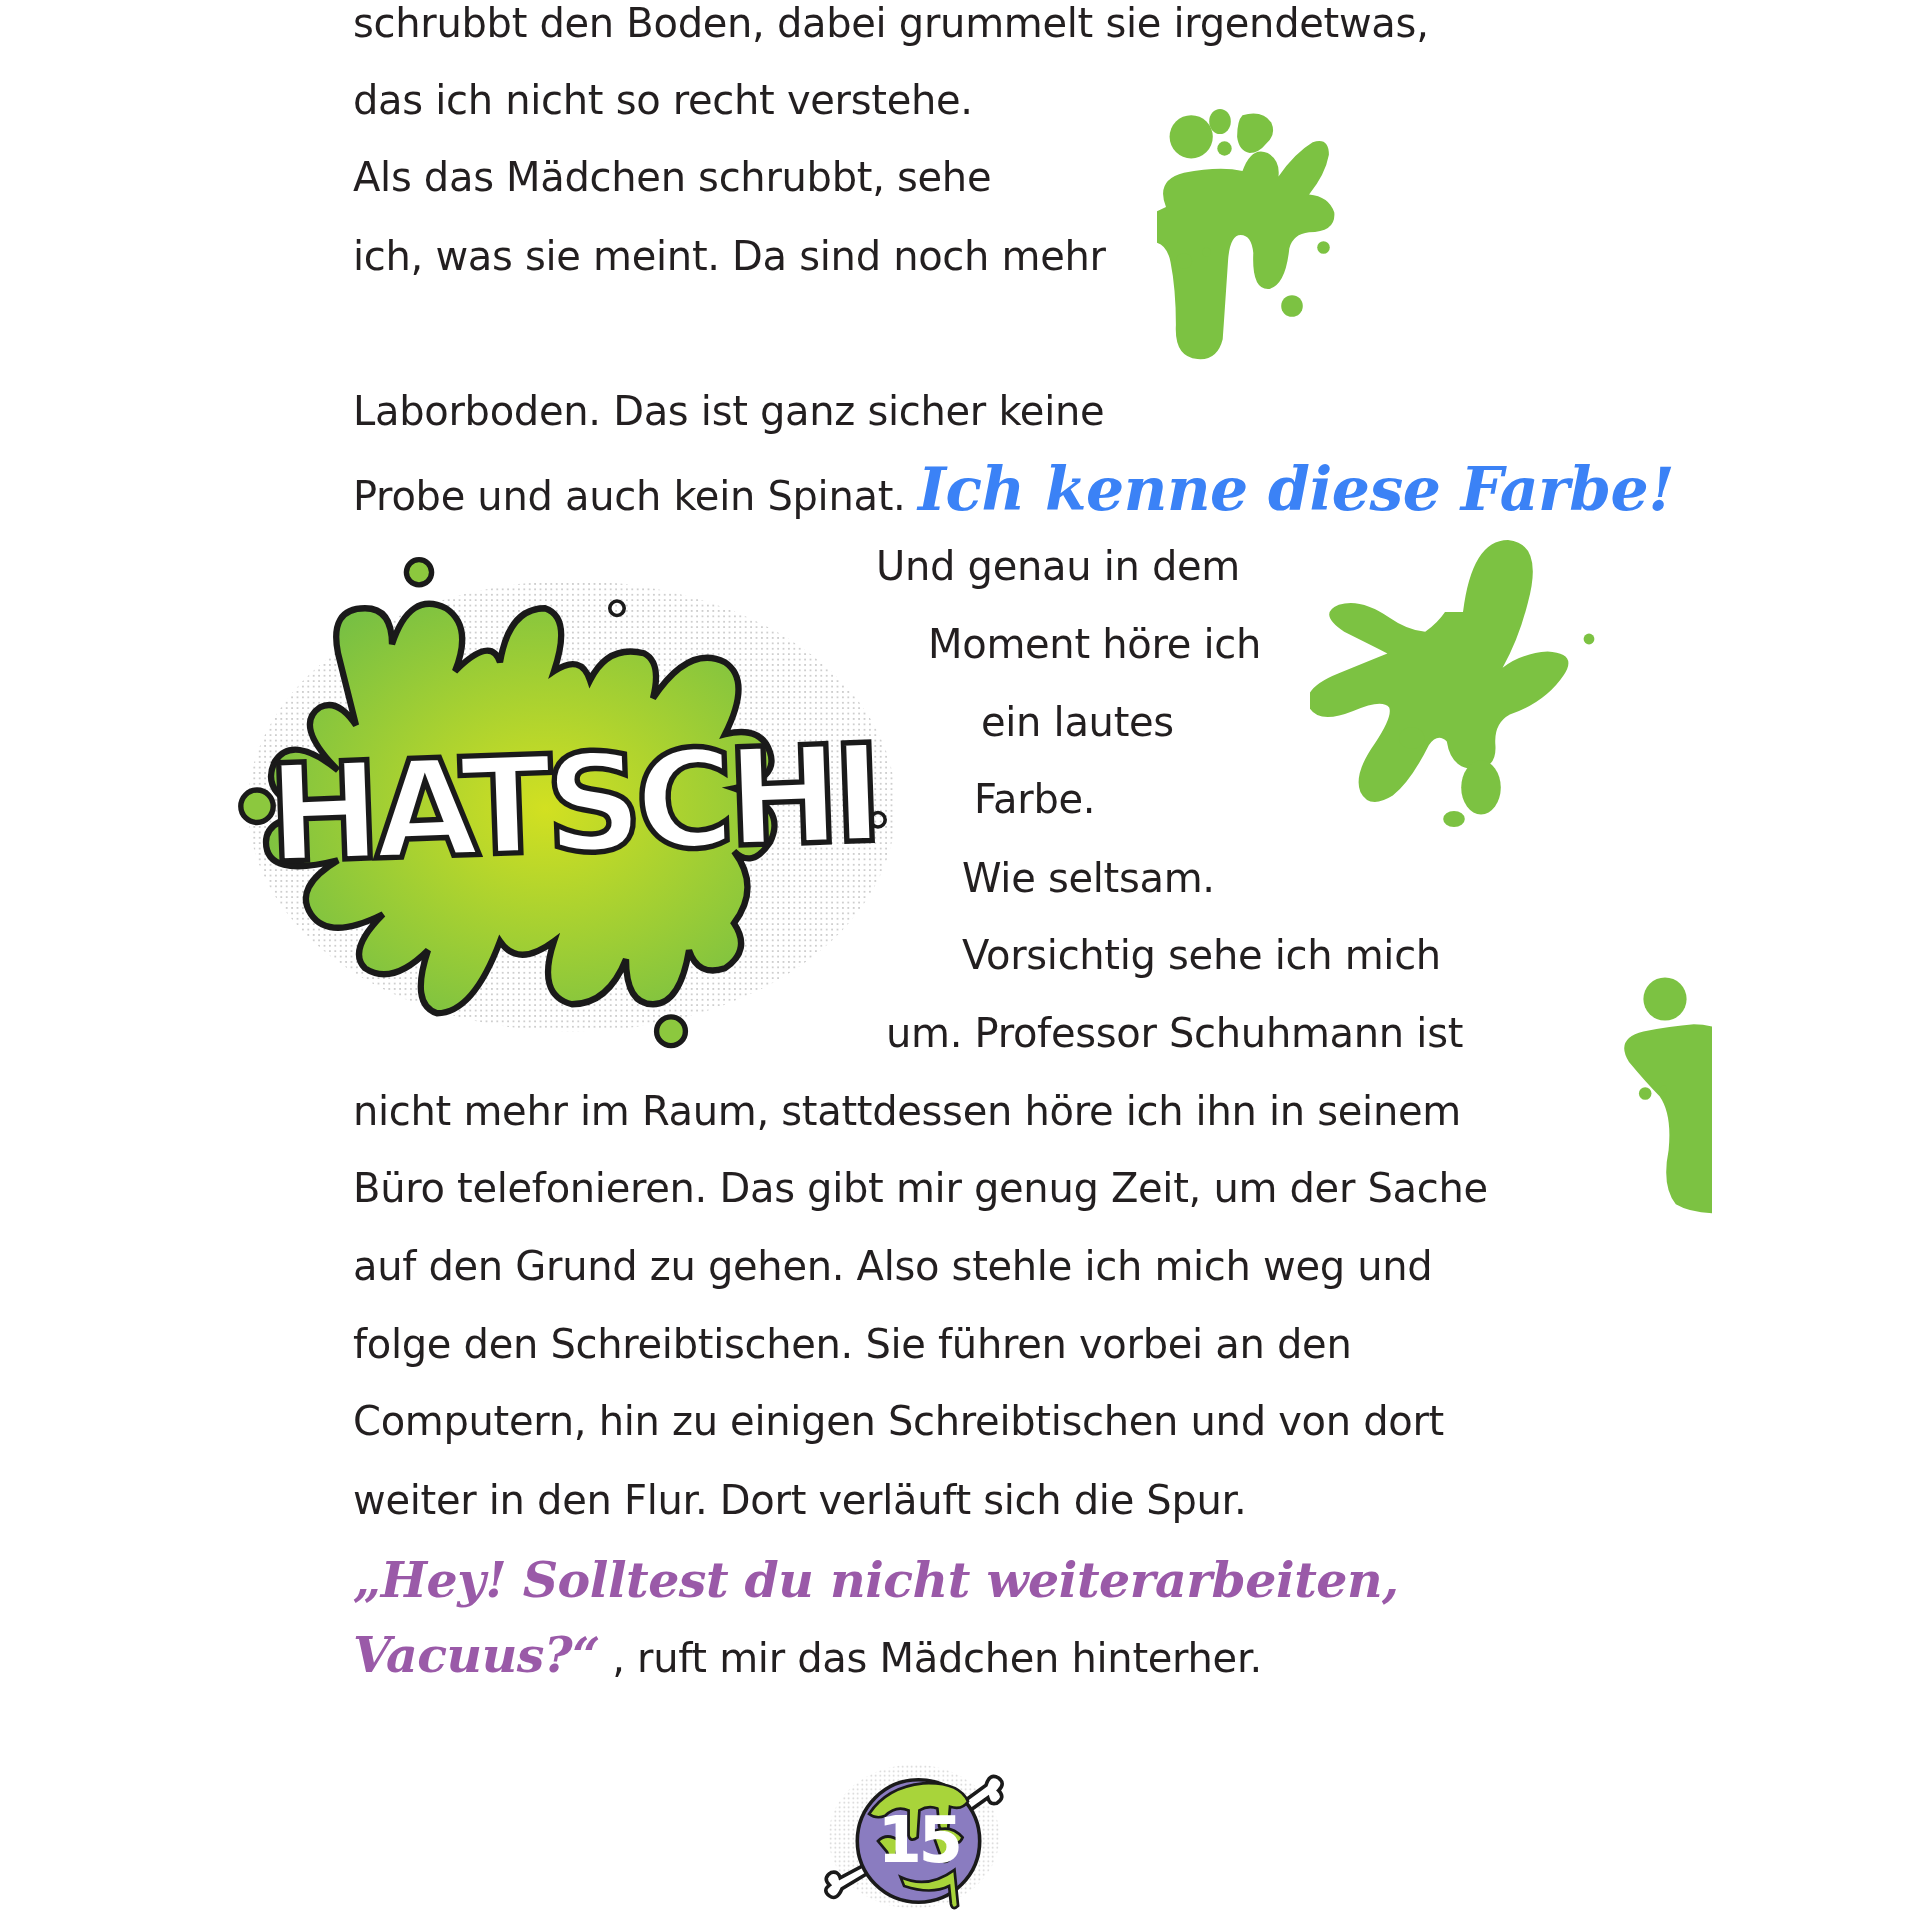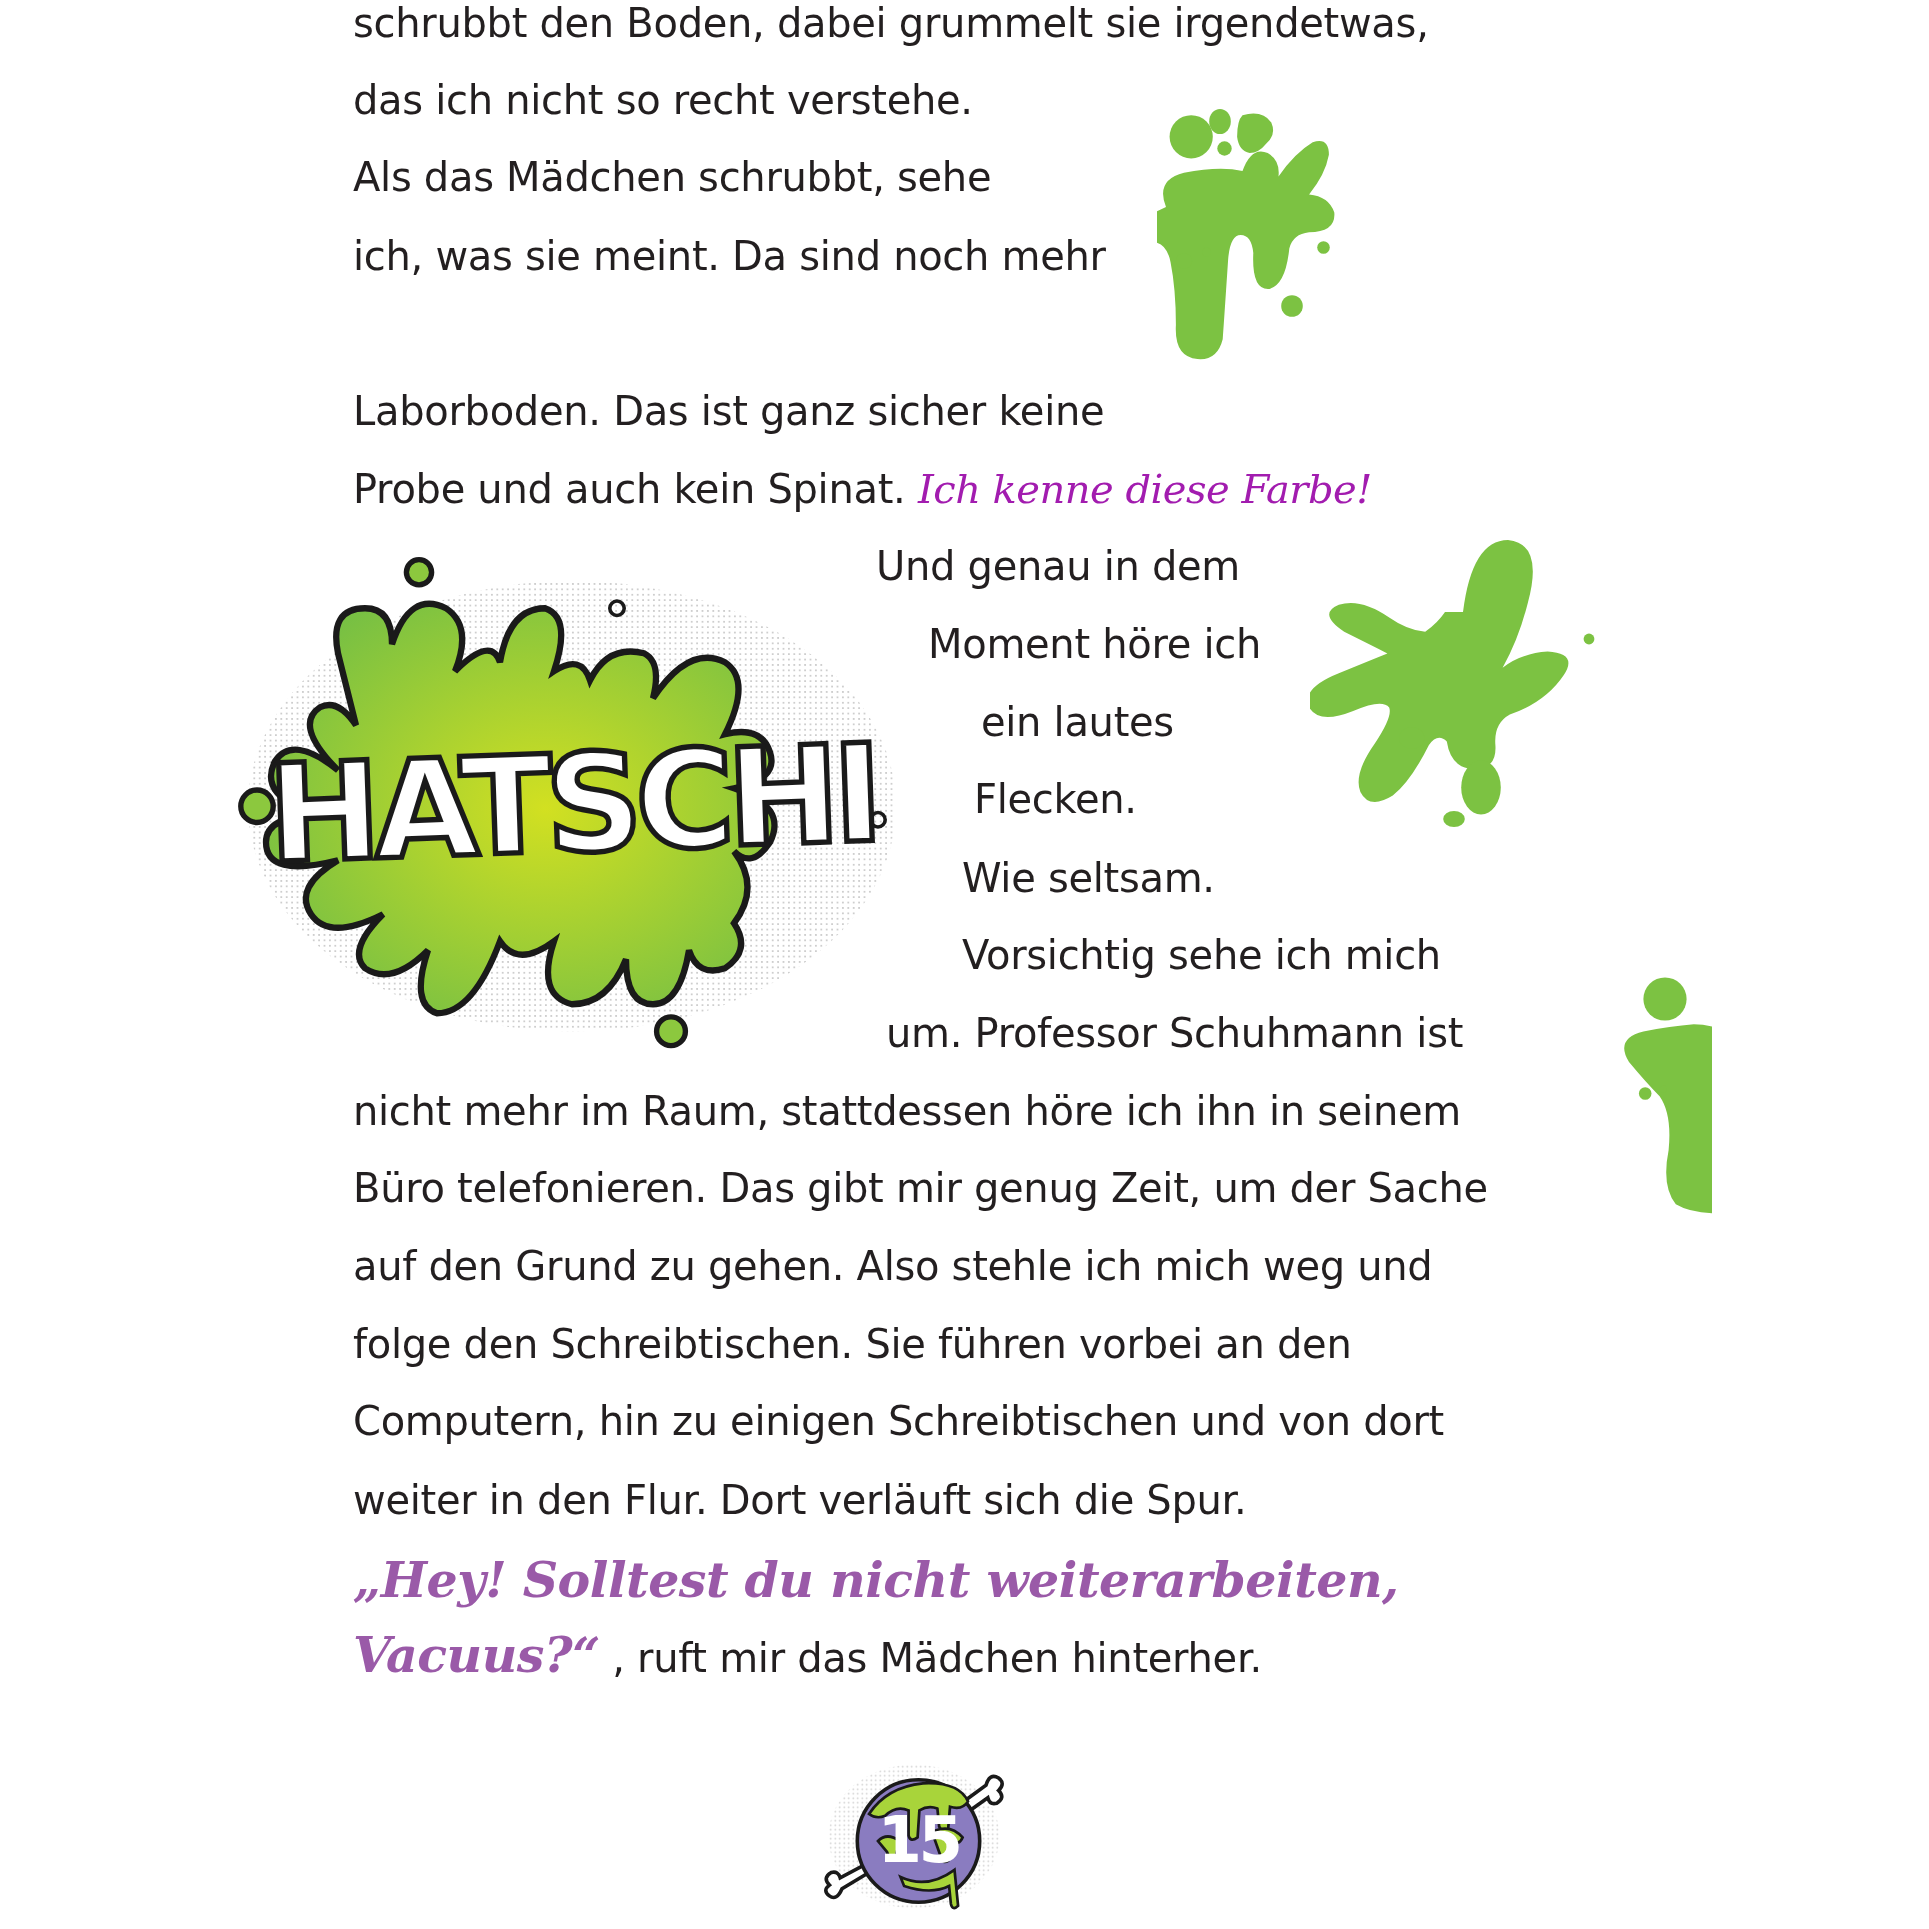--- a/index.html
+++ b/index.html
@@ -11,23 +11,23 @@
     font-size: 40px;
     color: #231f20;
     white-space: nowrap;
     line-height: 1;
     letter-spacing: -0.3px;
     transform: translateY(-50%);
   }
   .hand-green {
     font-family: "DejaVu Serif", serif;
     font-style: italic;
-    font-weight: normal;
-    color: #a21caf;
-    font-size: 40px;
+    font-weight: bold;
+    color: #3b82f6;
+    font-size: 60px;
     letter-spacing: -0.5px;
   }
   .hand-purple {
     font-family: "DejaVu Serif", serif;
     font-style: italic;
     font-weight: bold;
     color: #9a5aa8;
     font-size: 49px;
     letter-spacing: -0.5px;
   }
@@ -123,21 +123,21 @@
   <div class="line" style="left:353px;top:256px">ich, was sie meint. Da sind noch mehr</div>
   <div class="line" style="left:353px;top:411px">Laborboden. Das ist ganz sicher keine</div>
   <div class="line" style="left:353px;top:489px">
     <span>Probe und auch kein Spinat.</span>
     <span class="hand-green">Ich kenne diese Farbe!</span>
   </div>
 
   <div class="line" style="left:876px;top:566px">Und genau in dem</div>
   <div class="line" style="left:928px;top:644px">Moment höre ich</div>
   <div class="line" style="left:981px;top:722px">ein lautes</div>
-  <div class="line" style="left:974px;top:799px">Flecken.</div>
+  <div class="line" style="left:974px;top:799px">Farbe.</div>
   <div class="line" style="left:962px;top:878px">Wie seltsam.</div>
   <div class="line" style="left:962px;top:955px">Vorsichtig sehe ich mich</div>
   <div class="line" style="left:886px;top:1033px">um. Professor Schuhmann ist</div>
 
   <div class="line" style="left:353px;top:1111px">nicht mehr im Raum, stattdessen höre ich ihn in seinem</div>
   <div class="line" style="left:353px;top:1188px">Büro telefonieren. Das gibt mir genug Zeit, um der Sache</div>
   <div class="line" style="left:353px;top:1266px">auf den Grund zu gehen. Also stehle ich mich weg und</div>
   <div class="line" style="left:353px;top:1344px">folge den Schreibtischen. Sie führen vorbei an den</div>
   <div class="line" style="left:353px;top:1421px">Computern, hin zu einigen Schreibtischen und von dort</div>
   <div class="line" style="left:353px;top:1500px">weiter in den Flur. Dort verläuft sich die Spur.</div>

